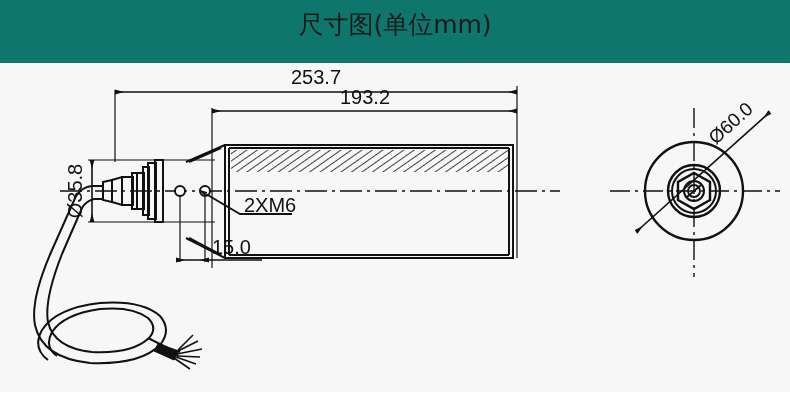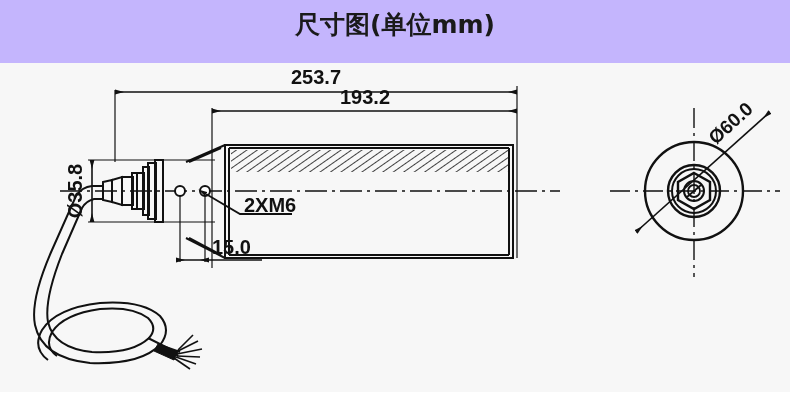--- a/index.html
+++ b/index.html
@@ -12,22 +12,21 @@
     height: 403px;
     position: relative;
     overflow: hidden;
     font-family: "Liberation Sans", "DejaVu Sans", sans-serif;
   }
   #page {
     position: absolute;
     left: 0; top: 0;
     width: 790px;
     height: 392px;
-    background: #c4b5fd;
-    font-weight: bold;
+    background: #0f766e;
   }
   #title {
     position: absolute;
     left: 0;
     top: 8px;
     width: 790px;
     text-align: center;
     font-size: 25px;
     color: #1a1a1a;
     letter-spacing: 0px;

